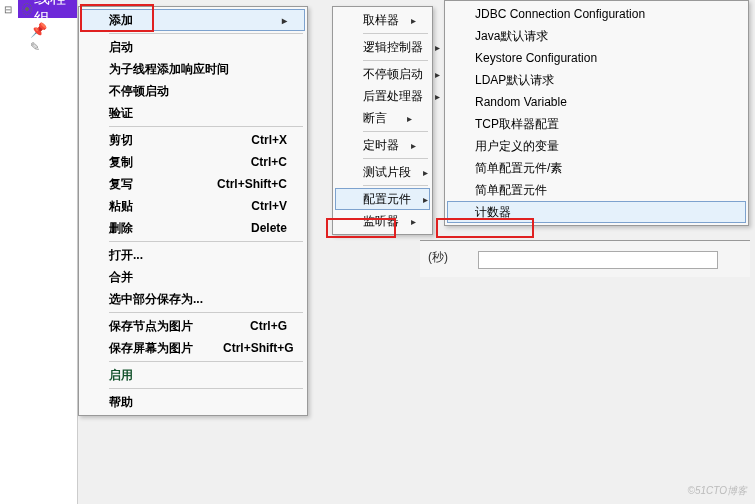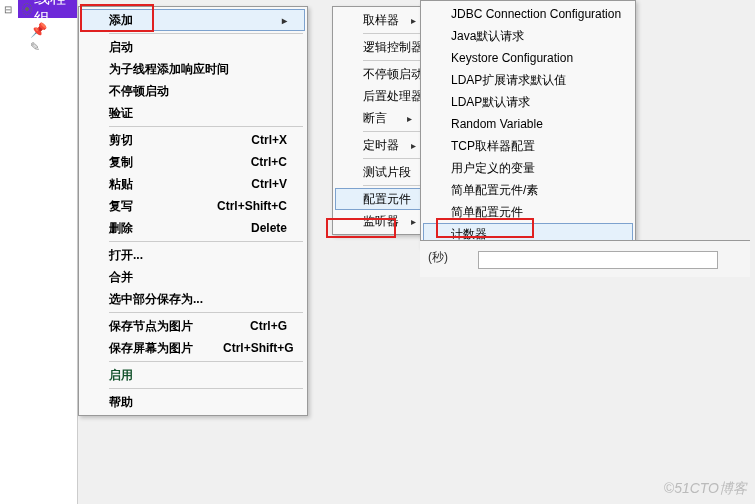--- a/index.html
+++ b/index.html
@@ -73,21 +73,21 @@
     .menu-sep {
       height: 1px;
       background: #ccc;
       margin: 2px 2px 2px 28px;
     }
     .shortcut { color: #000000; padding-left: 30px; }
     .arrow { font-size: 10px; color: #333; margin-left: 12px; }
 
     .menu1 { left: 78px; top: 6px; width: 230px; font-weight: bold; }
     .menu2 { left: 306px; top: 6px; width: 101px; margin-left: 26px; }
-    .menu3 { left: 420px; top: 0px; width: 216px; }
+    .menu3 { left: 444px; top: 0px; width: 305px; }
 
     .highlight-box {
       position: absolute;
       border: 2px solid #e02020;
       pointer-events: none;
     }
     .hl1 { left: 80px; top: 4px; width: 74px; height: 28px; }
     .hl2 { left: 326px; top: 218px; width: 70px; height: 20px; }
     .hl3 { left: 436px; top: 218px; width: 98px; height: 20px; }
 
@@ -105,21 +105,21 @@
       border: 1px solid #aaa;
       background: #fff;
       height: 18px;
       width: 240px;
       margin-left: 50px;
       margin-top: -15px;
     }
     .watermark {
       position: absolute;
       right: 8px; bottom: 6px;
-      font-size: 14px;
+      font-size: 10px;
       color: #bbb;
       font-style: italic;
     }
   </style>
 </head>
 <body>
 
 <div class="tree-area">
   <span class="tree-toggle">⊟</span>
   <div class="tree-node">
@@ -151,28 +151,28 @@
   <div class="menu-sep"></div>
   <div class="menu-item">
       <span>剪切</span>
       <span class="shortcut">Ctrl+X</span>
     </div>
   <div class="menu-item">
       <span>复制</span>
       <span class="shortcut">Ctrl+C</span>
     </div>
   <div class="menu-item">
+      <span>复写</span>
+      <span class="shortcut">Ctrl+Shift+C</span>
+    </div>
+  <div class="menu-item">
       <span>粘贴</span>
       <span class="shortcut">Ctrl+V</span>
     </div>
   <div class="menu-item">
-      <span>复写</span>
-      <span class="shortcut">Ctrl+Shift+C</span>
-    </div>
-  <div class="menu-item">
       <span>删除</span>
       <span class="shortcut">Delete</span>
     </div>
   <div class="menu-sep"></div>
   <div class="menu-item">
       <span>打开...</span>
     </div>
   <div class="menu-item">
       <span>合并</span>
     </div>
@@ -244,23 +244,20 @@
 
 <div class="menu menu3">
   <div class="menu-item">
       <span>JDBC Connection Configuration</span>
     </div>
   <div class="menu-item">
       <span>Java默认请求</span>
     </div>
   <div class="menu-item">
       <span>Keystore Configuration</span>
-    </div>
-  <div class="menu-item">
-      <span>LDAP扩展请求默认值</span>
     </div>
   <div class="menu-item">
       <span>LDAP默认请求</span>
     </div>
   <div class="menu-item">
       <span>Random Variable</span>
     </div>
   <div class="menu-item">
       <span>TCP取样器配置</span>
     </div>

